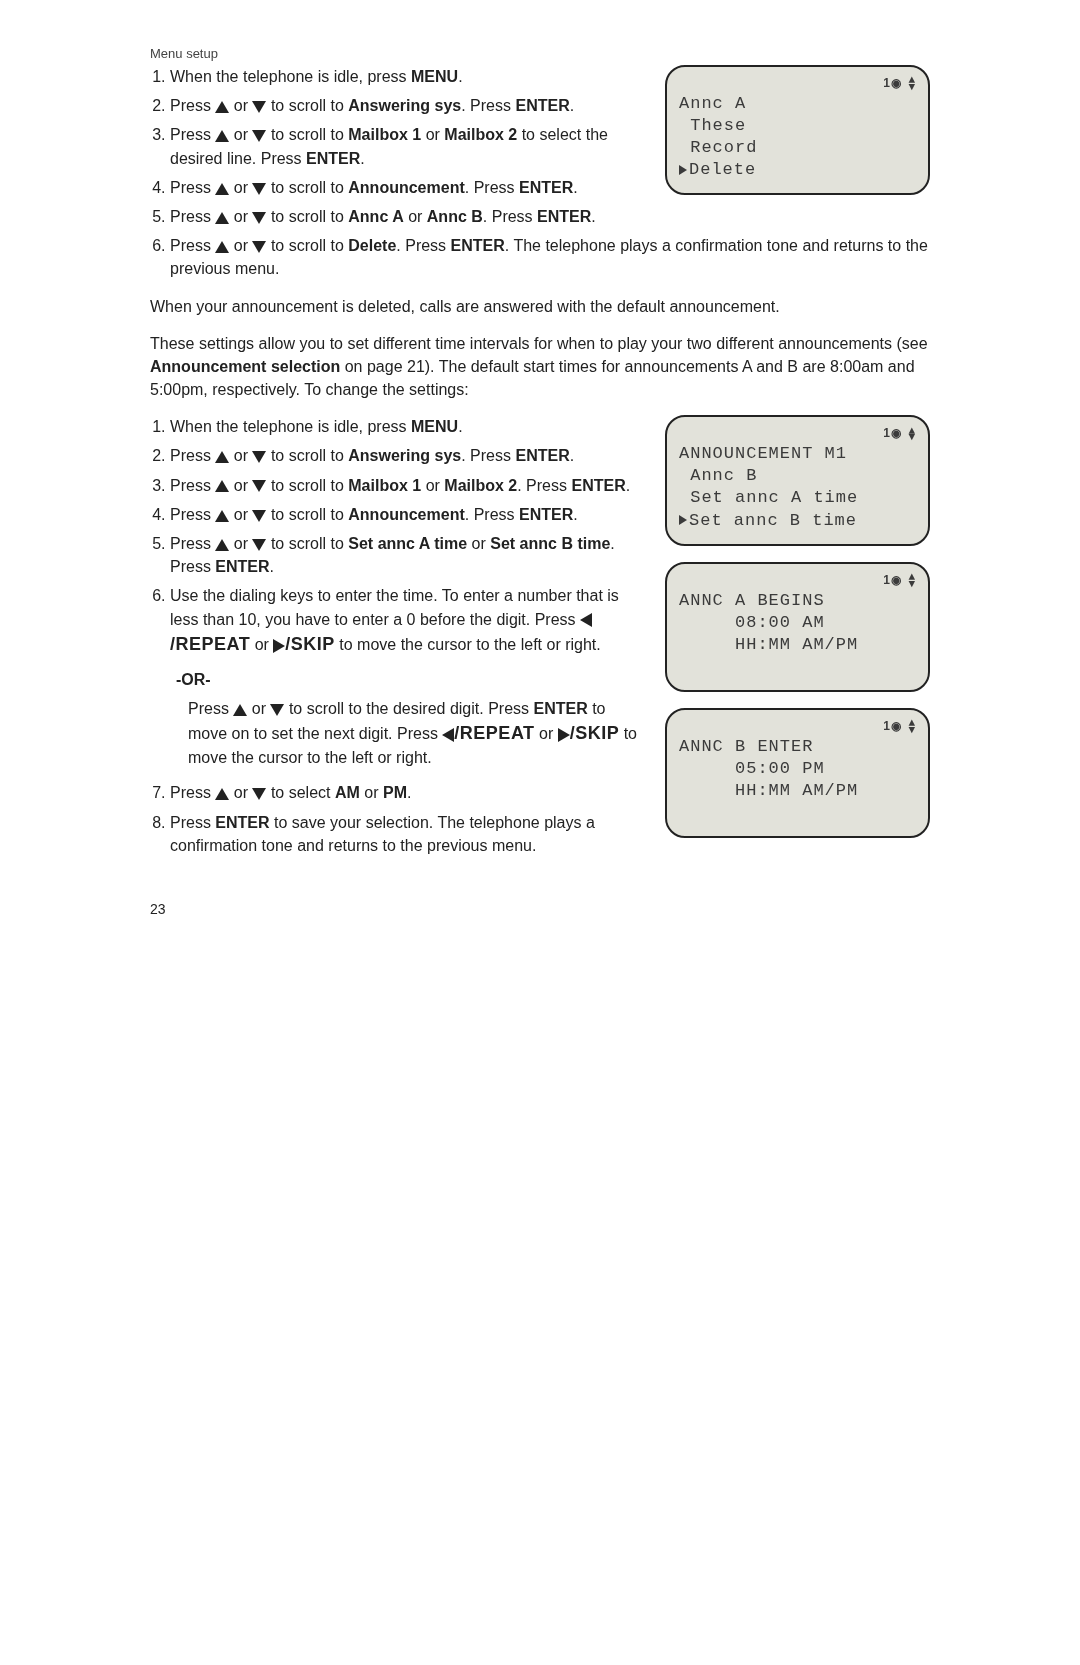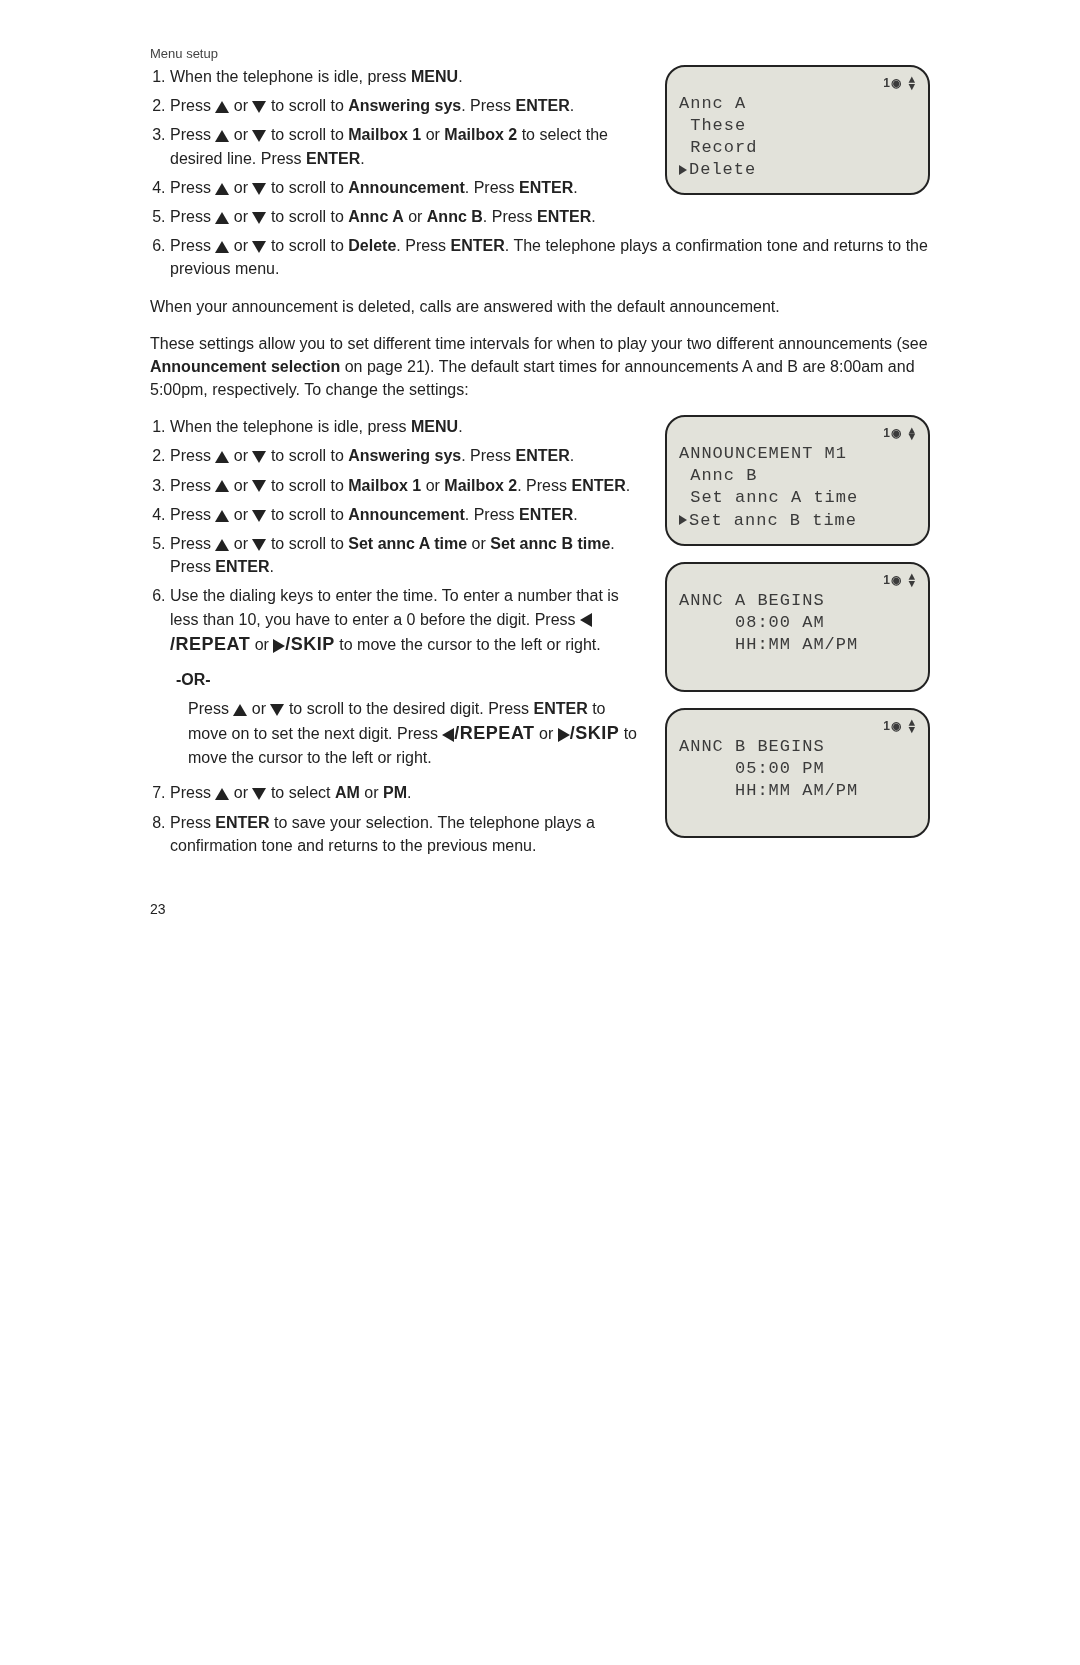--- a/index.html
+++ b/index.html
@@ -108,21 +108,21 @@
       <div class="row">     08:00 AM</div>
       <div class="row">     HH:MM AM/PM</div>
       <div class="row">&nbsp;</div>
     </div>
 
     <div class="float-right-lcd lcd">
       <div class="lcd-hdr">
         <span class="tape"><span>1</span>◉</span>
         <span class="arrows">▲<span>▼</span></span>
       </div>
-      <div class="row">ANNC B BEGINS</div>
+      <div class="row">ANNC B ENTER</div>
       <div class="row">     05:00 PM</div>
       <div class="row">     HH:MM AM/PM</div>
       <div class="row">&nbsp;</div>
     </div>
 
     <ol>
       <li><span>When the telephone is idle, press </span><span class="bold-inline">MENU</span><span>.</span></li>
       <li><span>Press </span><span class="tri-up"></span><span> or </span><span class="tri-down"></span><span> to scroll to </span><span class="bold-inline">Answering sys</span><span>. Press </span><span class="bold-inline">ENTER</span><span>.</span></li>
       <li><span>Press </span><span class="tri-up"></span><span> or </span><span class="tri-down"></span><span> to scroll to </span><span class="bold-inline">Mailbox 1</span><span> or </span><span class="bold-inline">Mailbox 2</span><span>. Press </span><span class="bold-inline">ENTER</span><span>.</span></li>
       <li><span>Press </span><span class="tri-up"></span><span> or </span><span class="tri-down"></span><span> to scroll to </span><span class="bold-inline">Announcement</span><span>. Press </span><span class="bold-inline">ENTER</span><span>.</span></li>

